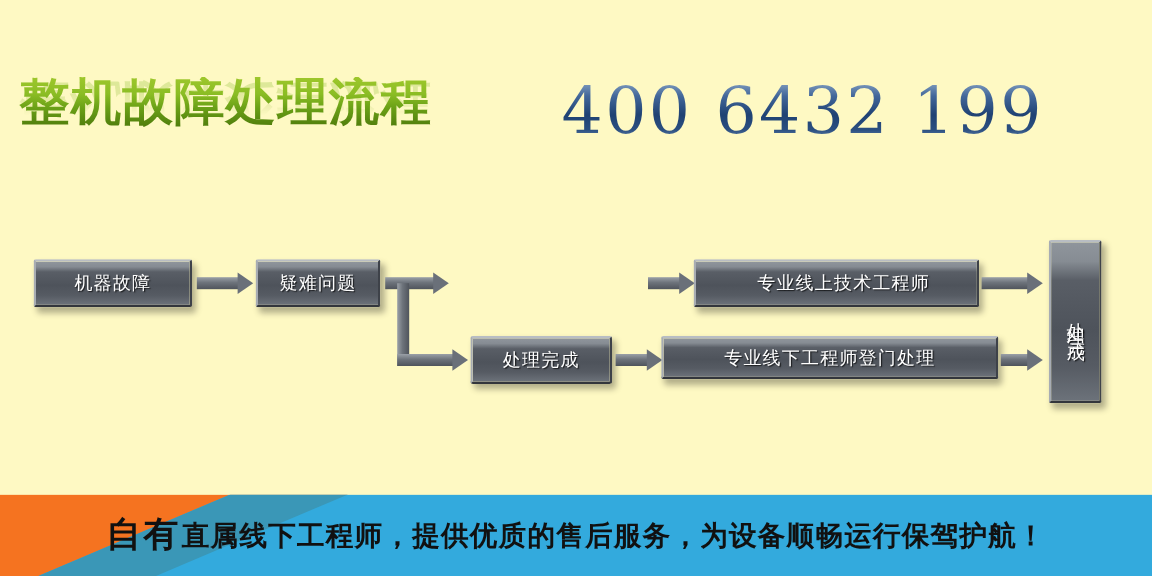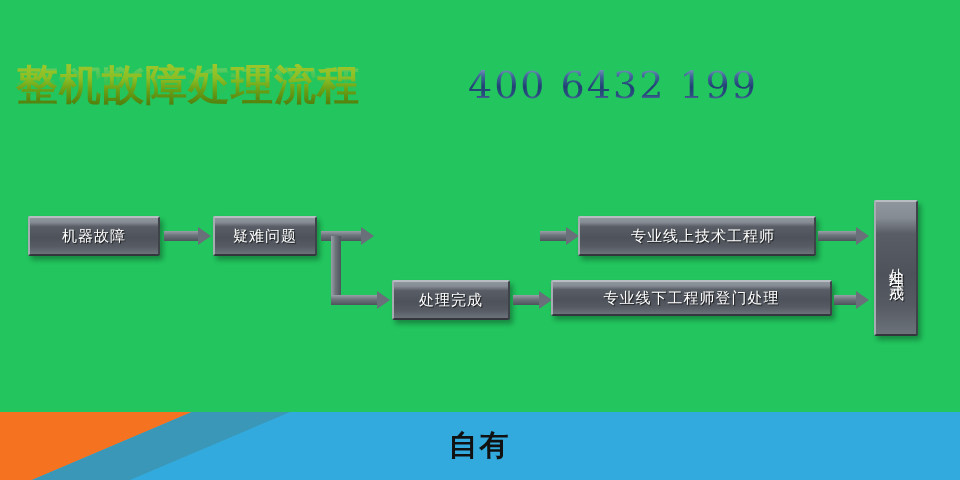--- a/index.html
+++ b/index.html
@@ -10,21 +10,21 @@
     width: 960px;
     height: 480px;
     background: #ffffff;
     font-family: "DejaVu Sans", "Liberation Sans", sans-serif;
     overflow: hidden;
   }
   #stage {
     position: relative;
     width: 960px;
     height: 480px;
-    background: #22c55e;
+    background: #fef9c3;
   }
 
   
   #header-title {
     position: absolute;
     left: 16px;
     top: 64px;
     font-size: 42px;
     font-weight: bold;
     letter-spacing: 1px;
@@ -52,21 +52,21 @@
     color: transparent;
     -webkit-mask-image: linear-gradient(to top, rgba(0,0,0,0.55) 0%, rgba(0,0,0,0.0) 72%);
     mask-image: linear-gradient(to top, rgba(0,0,0,0.55) 0%, rgba(0,0,0,0.0) 72%);
     opacity: 0.85;
   }
   #phone-number {
     position: absolute;
     left: 468px;
     top: 66px;
     font-family: "DejaVu Serif", "Liberation Serif", serif;
-    font-size: 38px;
+    font-size: 54px;
     line-height: 1;
     letter-spacing: 2px;
     white-space: nowrap;
     background: linear-gradient(to bottom, #8ea9c6 0%, #42679a 26%, #1f4273 55%, #2b4f80 78%, #7e9dbd 100%);
     -webkit-background-clip: text;
     background-clip: text;
     color: transparent;
   }
 
   
@@ -224,16 +224,17 @@
     <div class="node vertical" style="left:874px; top:20px; width:44px; height:136px;">处理完成</div>
 
   </div>
 
   <div id="banner">
     <div id="banner-orange"></div>
     <div id="banner-blue"></div>
     <div id="banner-overlap"></div>
     <div id="banner-text">
       <span class="lead">自有</span>
+      <span>直属线下工程师，提供优质的售后服务，为设备顺畅运行保驾护航！</span>
     </div>
   </div>
 
 </div>
 
 </body></html>

